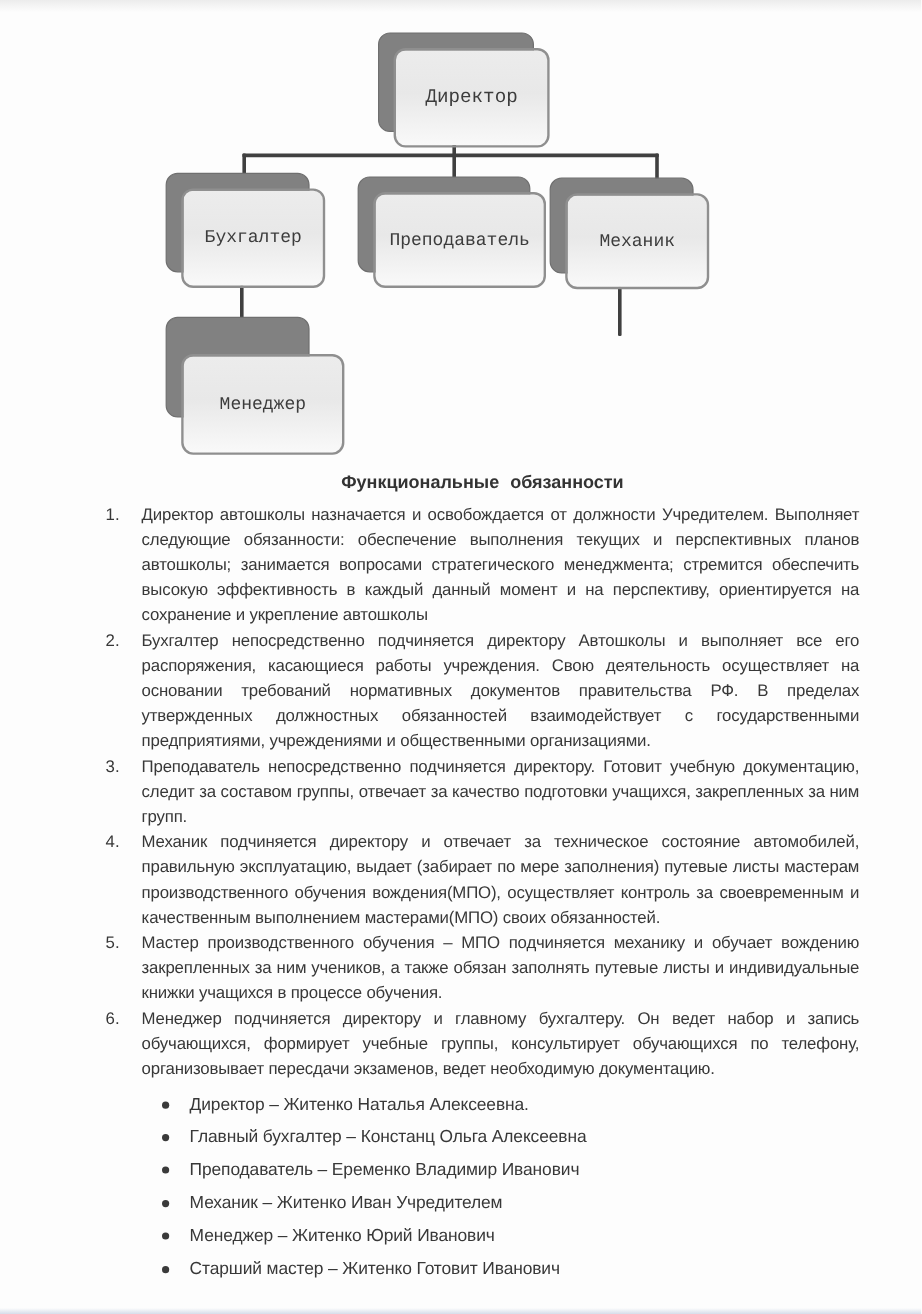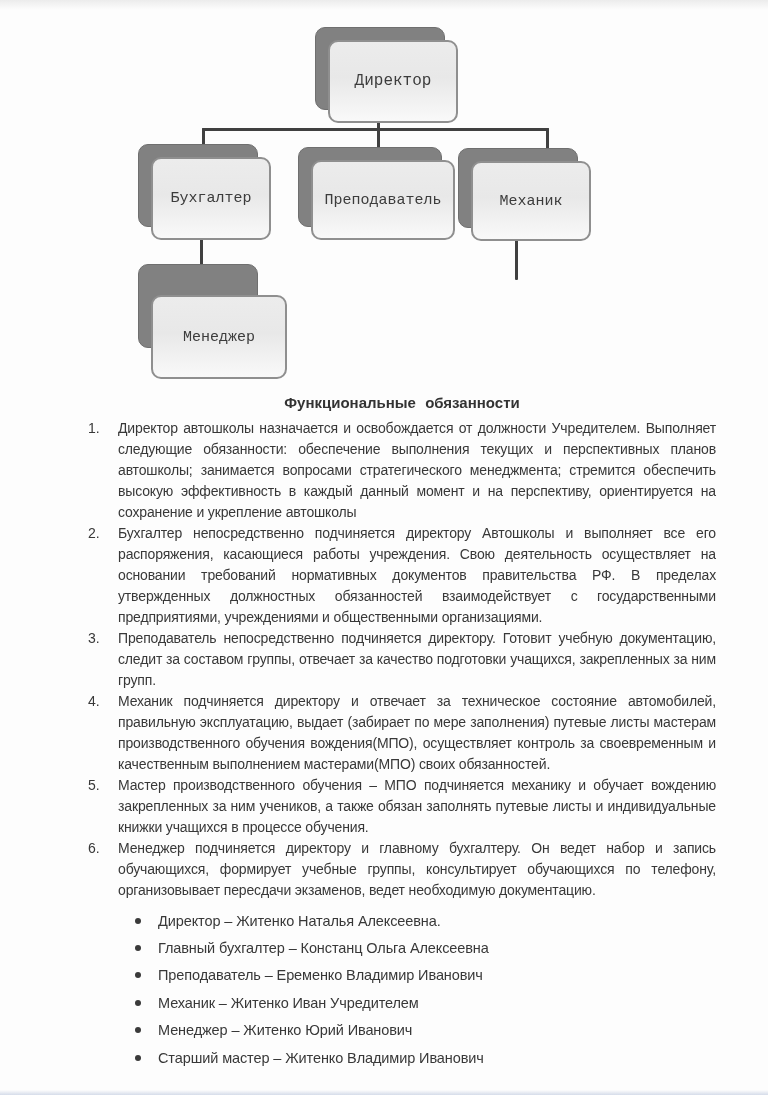--- a/index.html
+++ b/index.html
@@ -165,20 +165,20 @@
       <li class="staff-item">
         <span class="bullet"></span>
         <span class="staff-text">Механик – Житенко Иван Учредителем</span>
       </li>
       <li class="staff-item">
         <span class="bullet"></span>
         <span class="staff-text">Менеджер – Житенко Юрий Иванович</span>
       </li>
       <li class="staff-item">
         <span class="bullet"></span>
-        <span class="staff-text">Старший мастер – Житенко Владимир Иванович</span>
+        <span class="staff-text">Старший мастер – Житенко Готовит Иванович</span>
       </li>
     </ul>
   </div>
 
   <div class="scan-top"></div>
   <div class="scan-bottom"></div>
 </div>
 
 </body></html>

